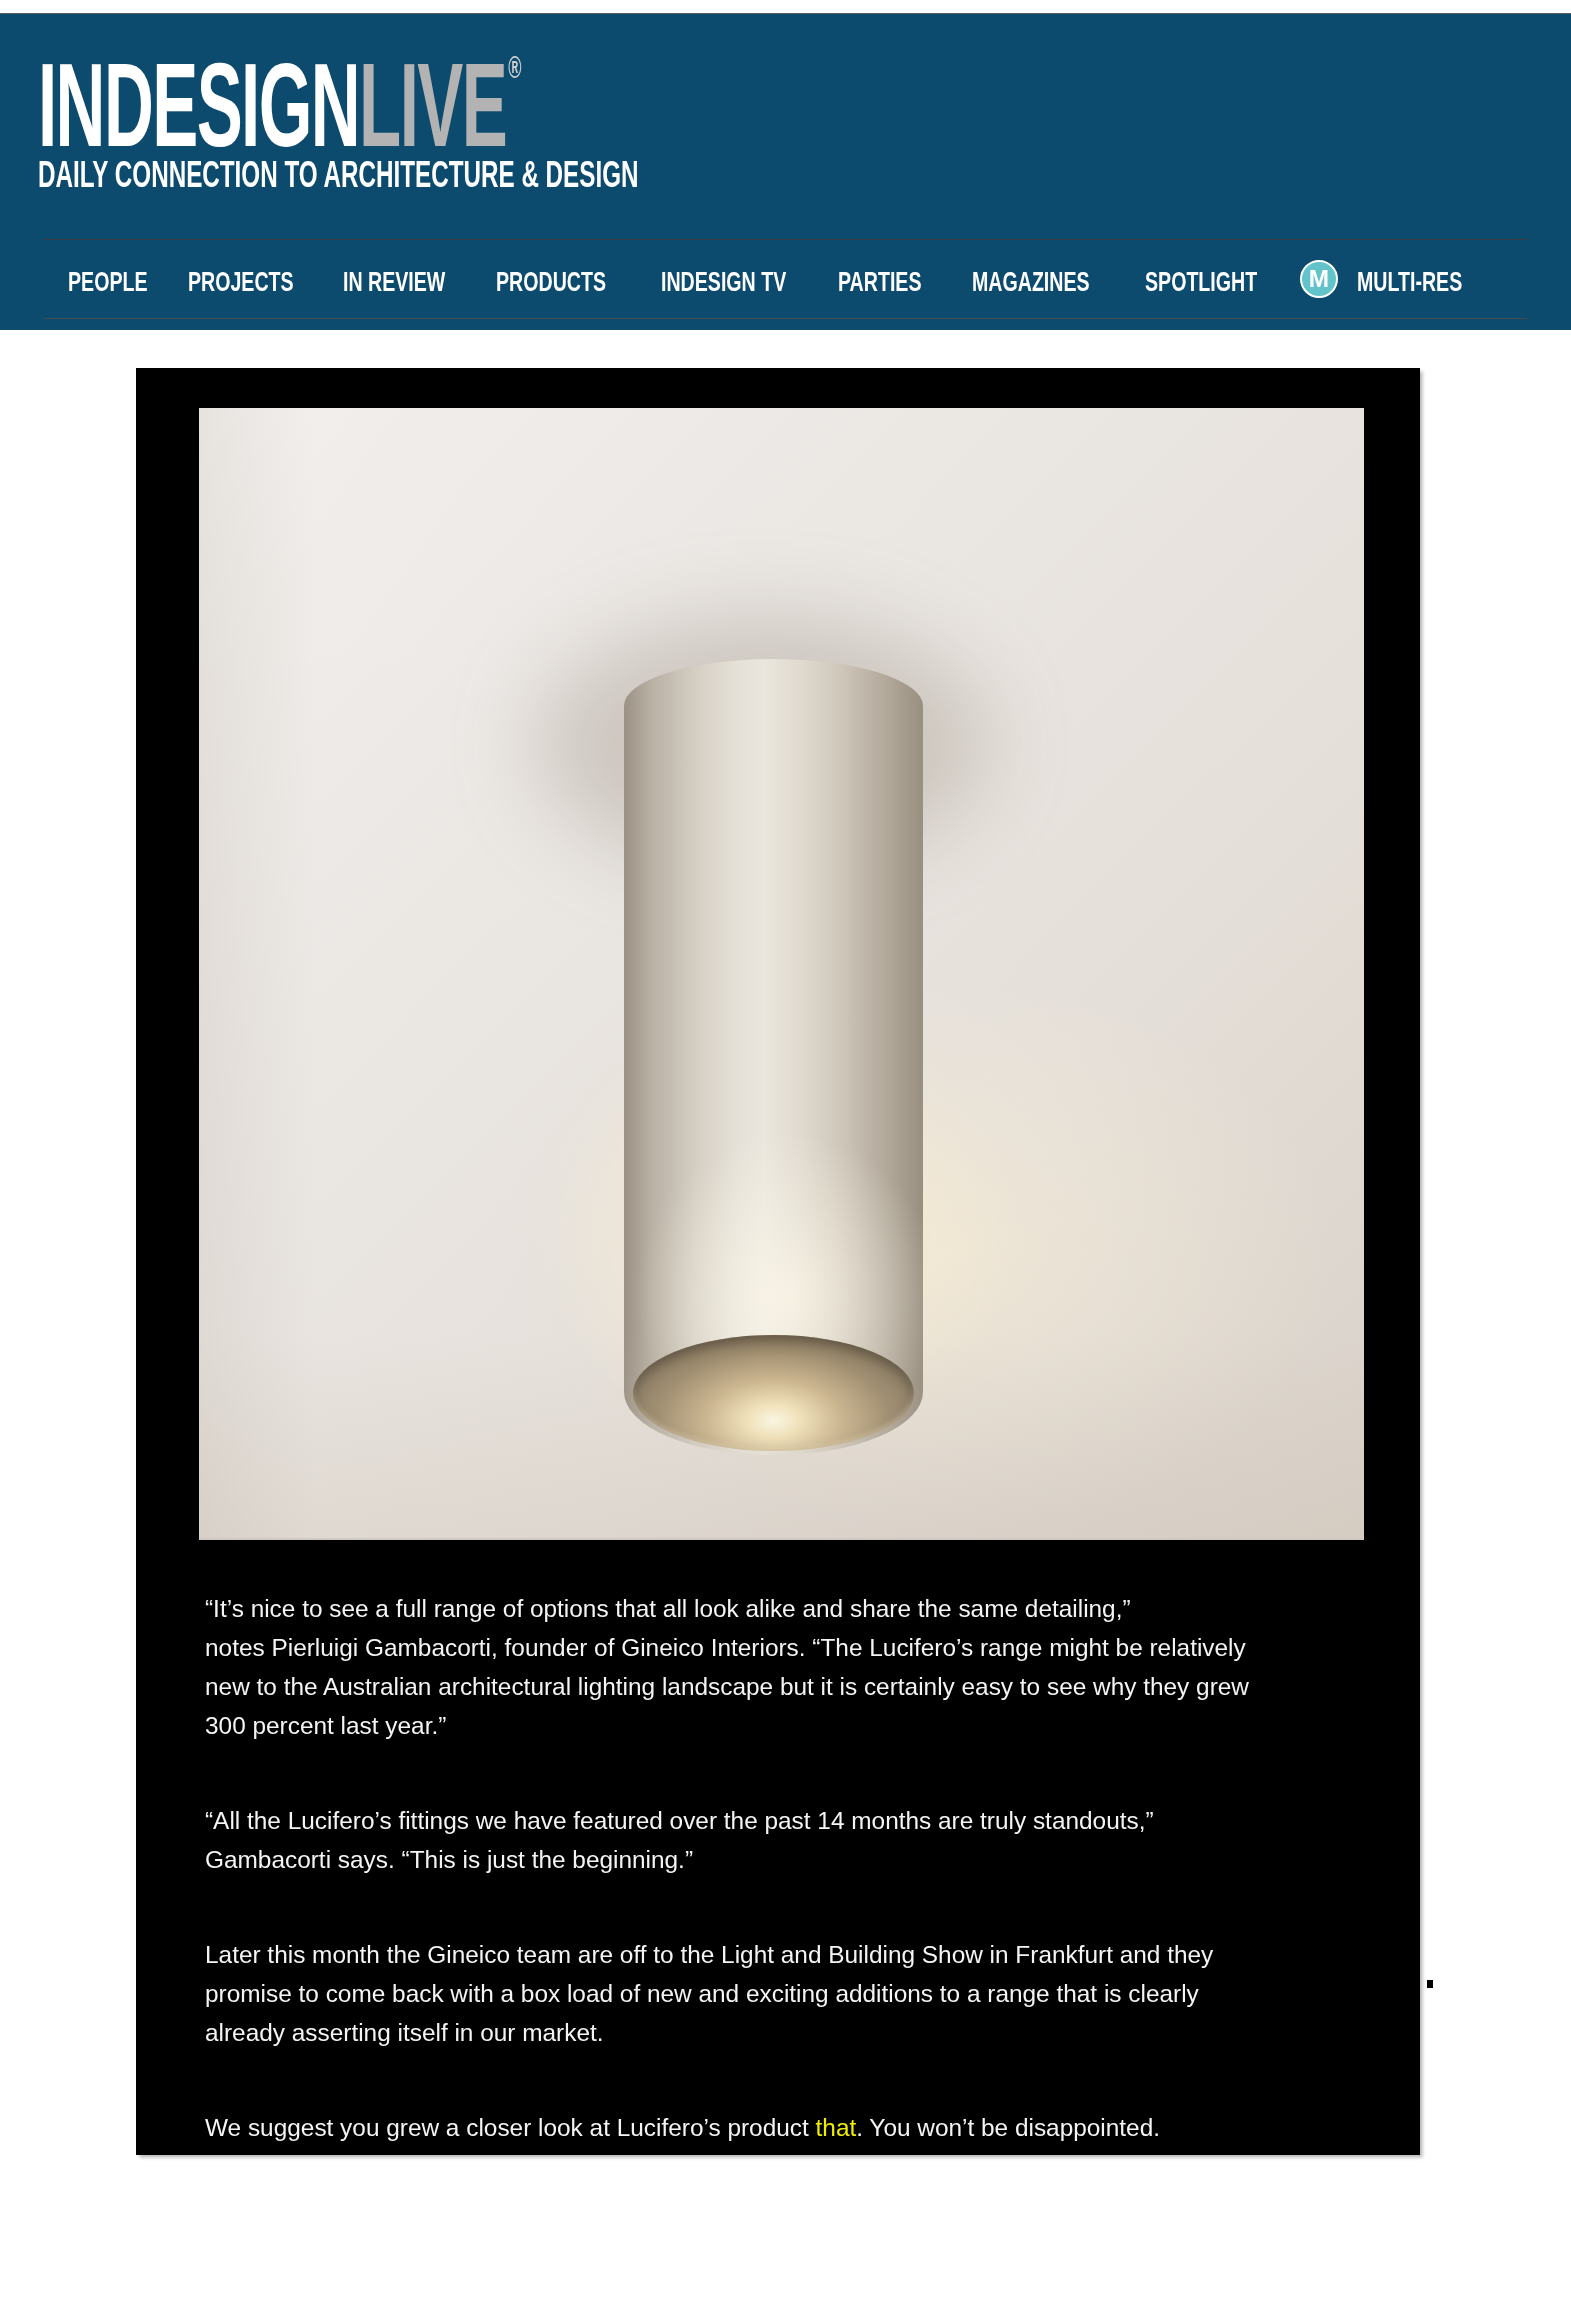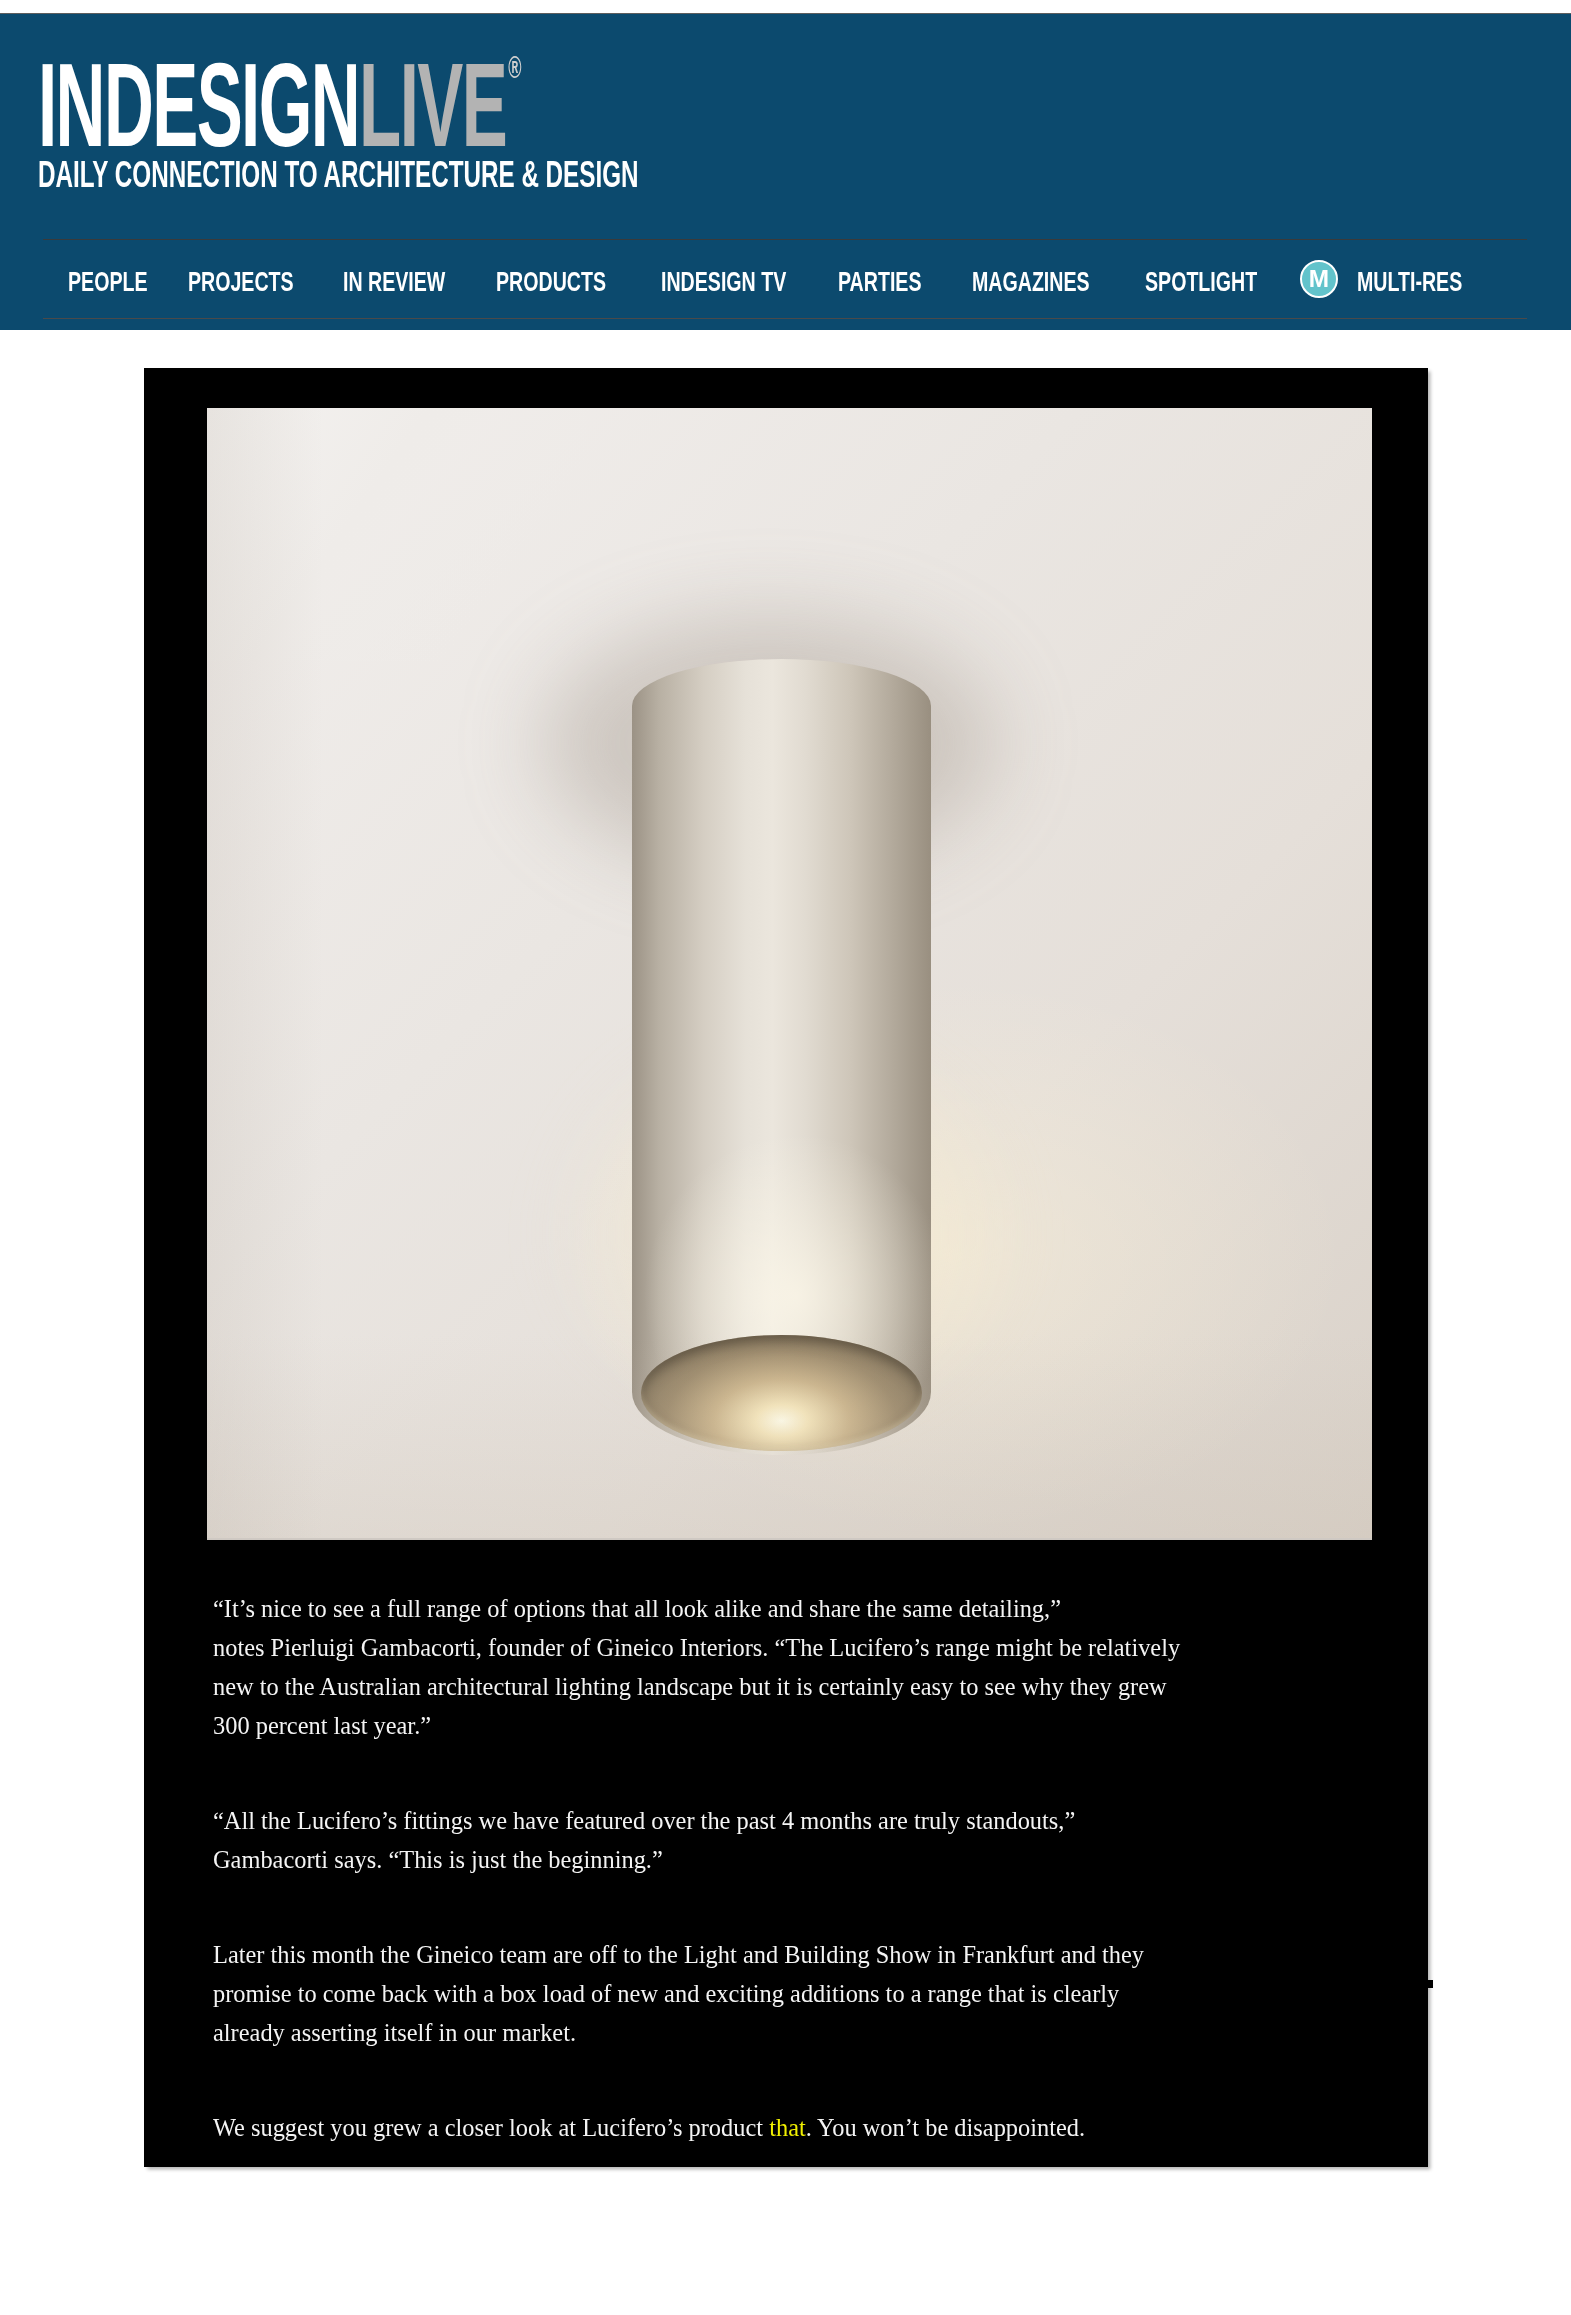--- a/index.html
+++ b/index.html
@@ -60,25 +60,24 @@
     width:34px;height:34px;border-radius:50%;
     background:var(--accent-teal,#62c3cb);
     border:2.7px solid #ffffff;
     text-align:center;
     color:#ffffff;font-weight:800;font-size:24.4px;line-height:34px;
     cursor:pointer;
   }
 
   
   .content-box{
-    position:absolute;left:144px;top:368px;width:1284px;
+    position:absolute;left:136px;top:368px;width:1284px;
     background:#000;
     box-shadow:2.7px 2.7px 3.6px rgba(0,0,0,0.30);
-    padding-bottom:20px;
-    font-family:Liberation Serif, serif;
+    padding-bottom:8px;
   }
   .photo{
     position:relative;
     margin:40px 0 0 63px;
     width:1165px;height:1130px;
     background:
       radial-gradient(ellipse 52% 38% at 64% 75%, rgba(255,244,214,0.40), rgba(255,244,214,0) 65%),
       linear-gradient(135deg,#f2efed 0%,#eae6e2 38%,#e5dfd9 66%,#d9d1c8 100%);
     border-bottom:2.7px solid #cfc9c3;
     overflow:hidden;
@@ -178,21 +177,21 @@
         <div class="cyl-open"></div>
       </div>
       <div class="vignette"></div>
     </div>
 
     <div class="article">
       <p>“It’s nice to see a full range of options that all look alike and share the same detailing,”
 notes Pierluigi Gambacorti, founder of Gineico Interiors. “The Lucifero’s range might be relatively
 new to the Australian architectural lighting landscape but it is certainly easy to see why they grew
 300 percent last year.”</p>
-      <p>“All the Lucifero’s fittings we have featured over the past 4 months are truly standouts,”
+      <p>“All the Lucifero’s fittings we have featured over the past 14 months are truly standouts,”
 Gambacorti says. “This is just the beginning.”</p>
       <p>Later this month the Gineico team are off to the Light and Building Show in Frankfurt and they
 promise to come back with a box load of new and exciting additions to a range that is clearly
 already asserting itself in our market.</p>
       <p><span>We suggest you grew a closer look at Lucifero’s product </span><span class="link-yellow">that</span><span>. You won’t be disappointed.</span></p>
     </div>
   </main>
 
   <div class="edge-nub"></div>
 

